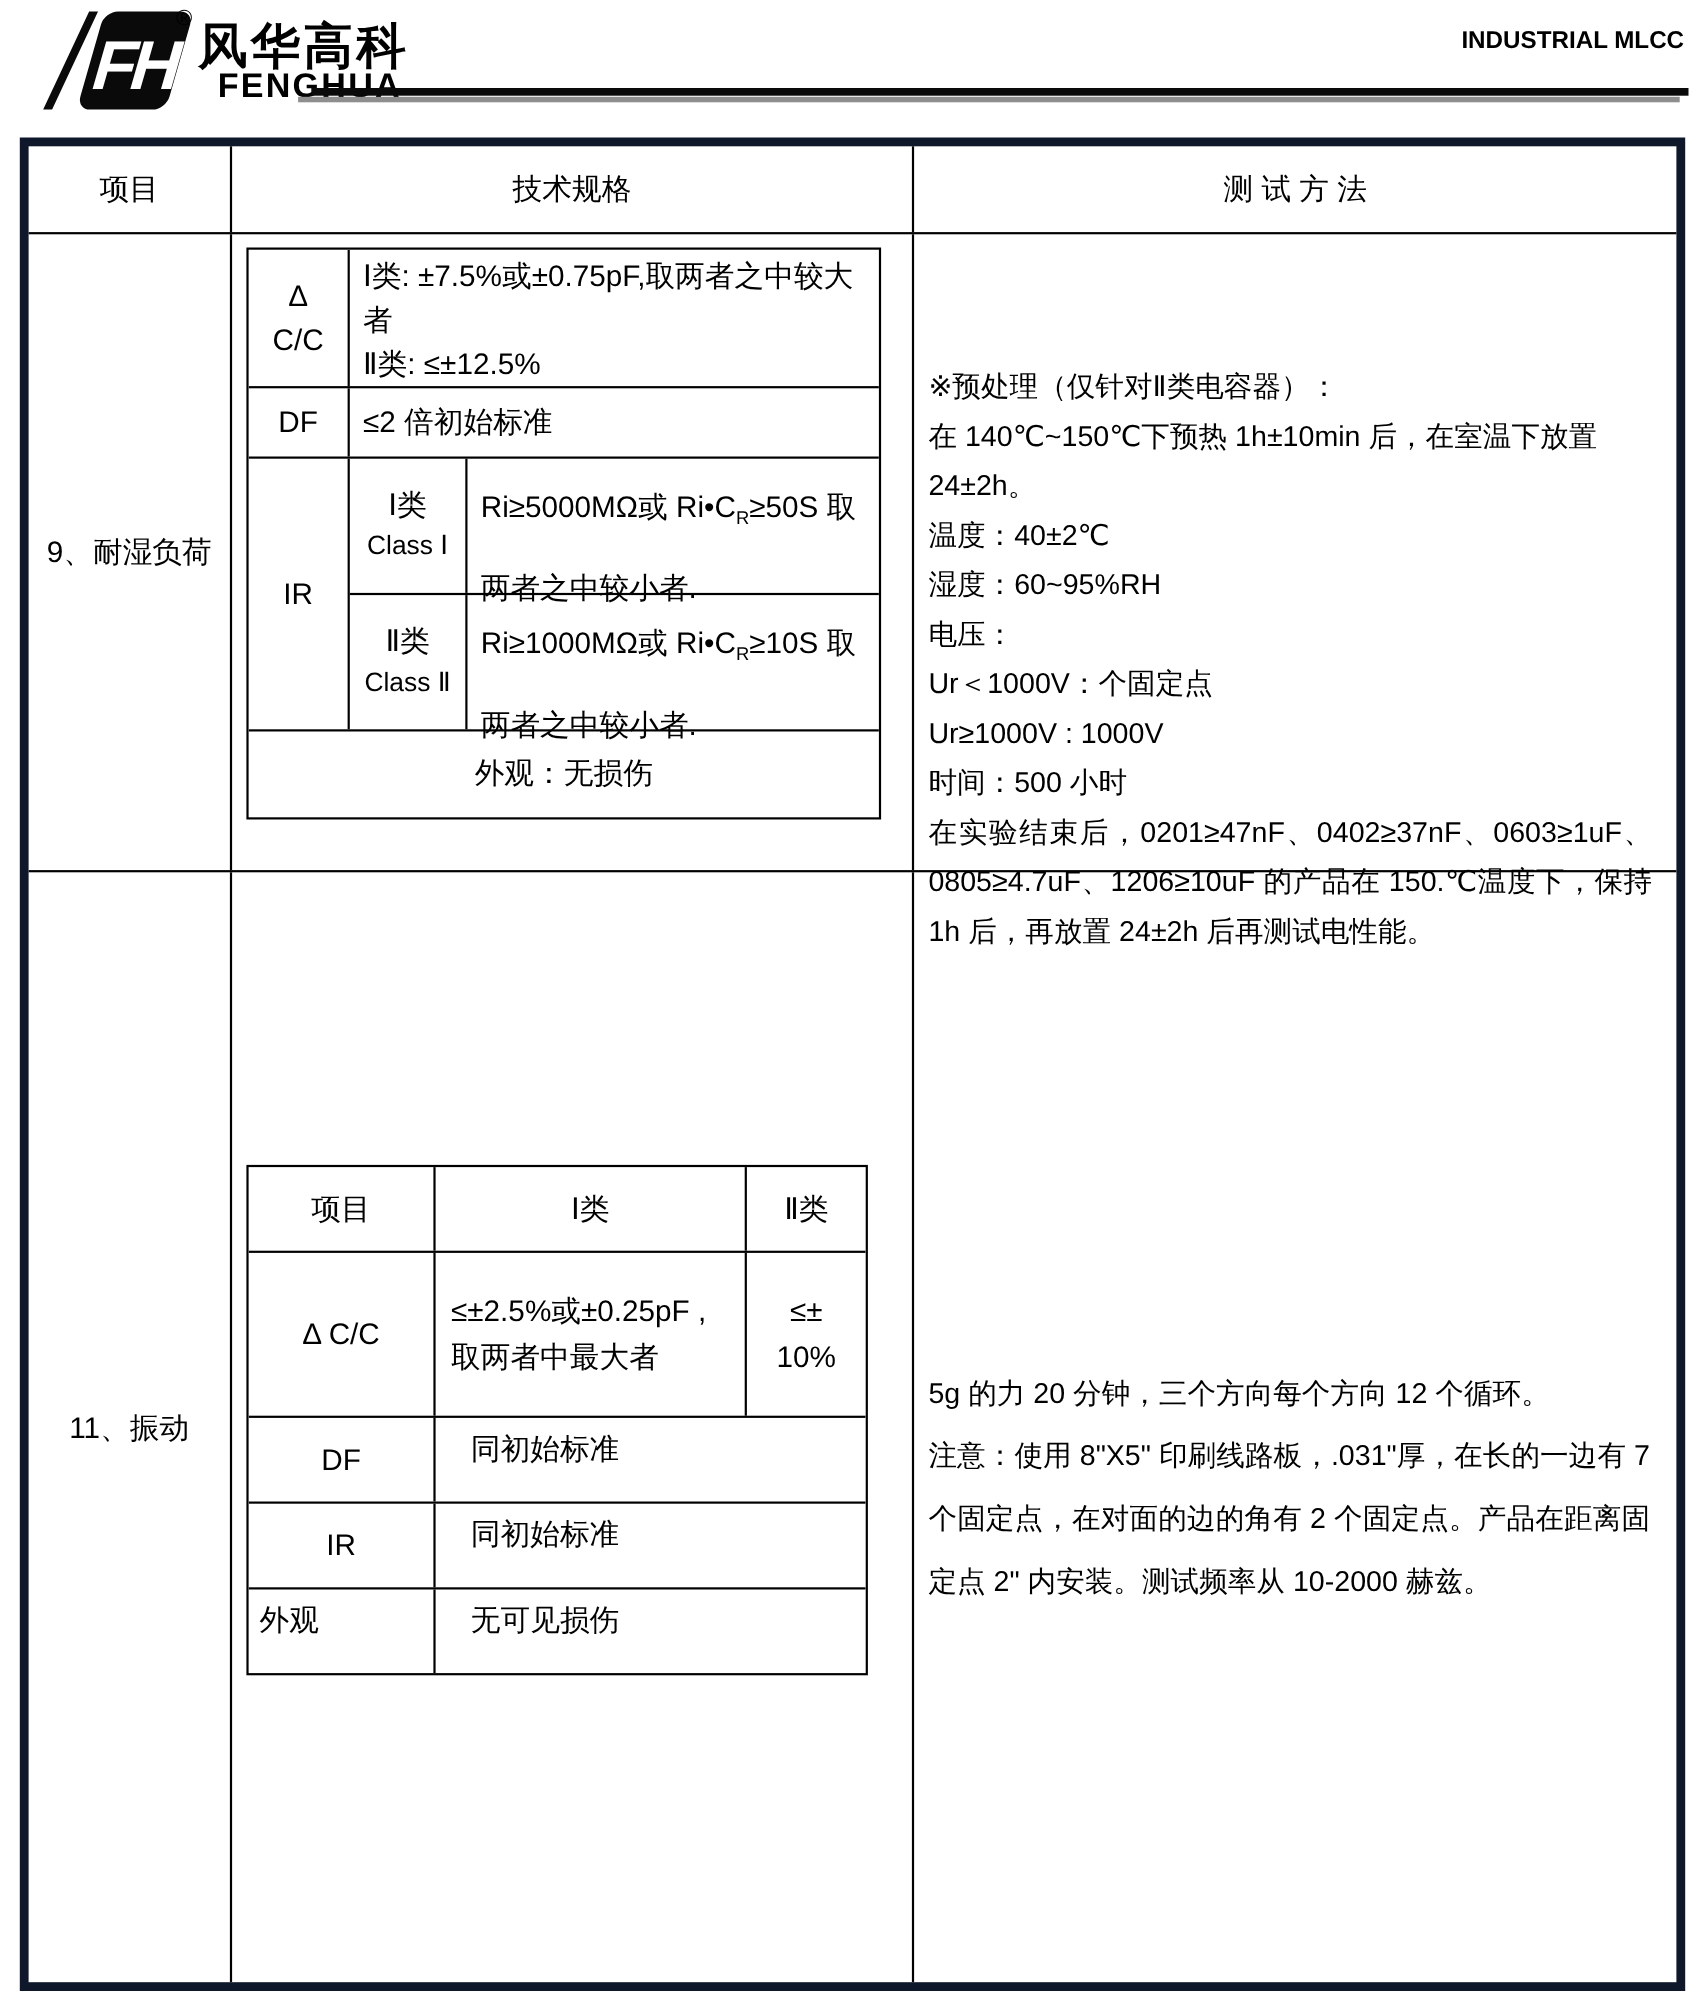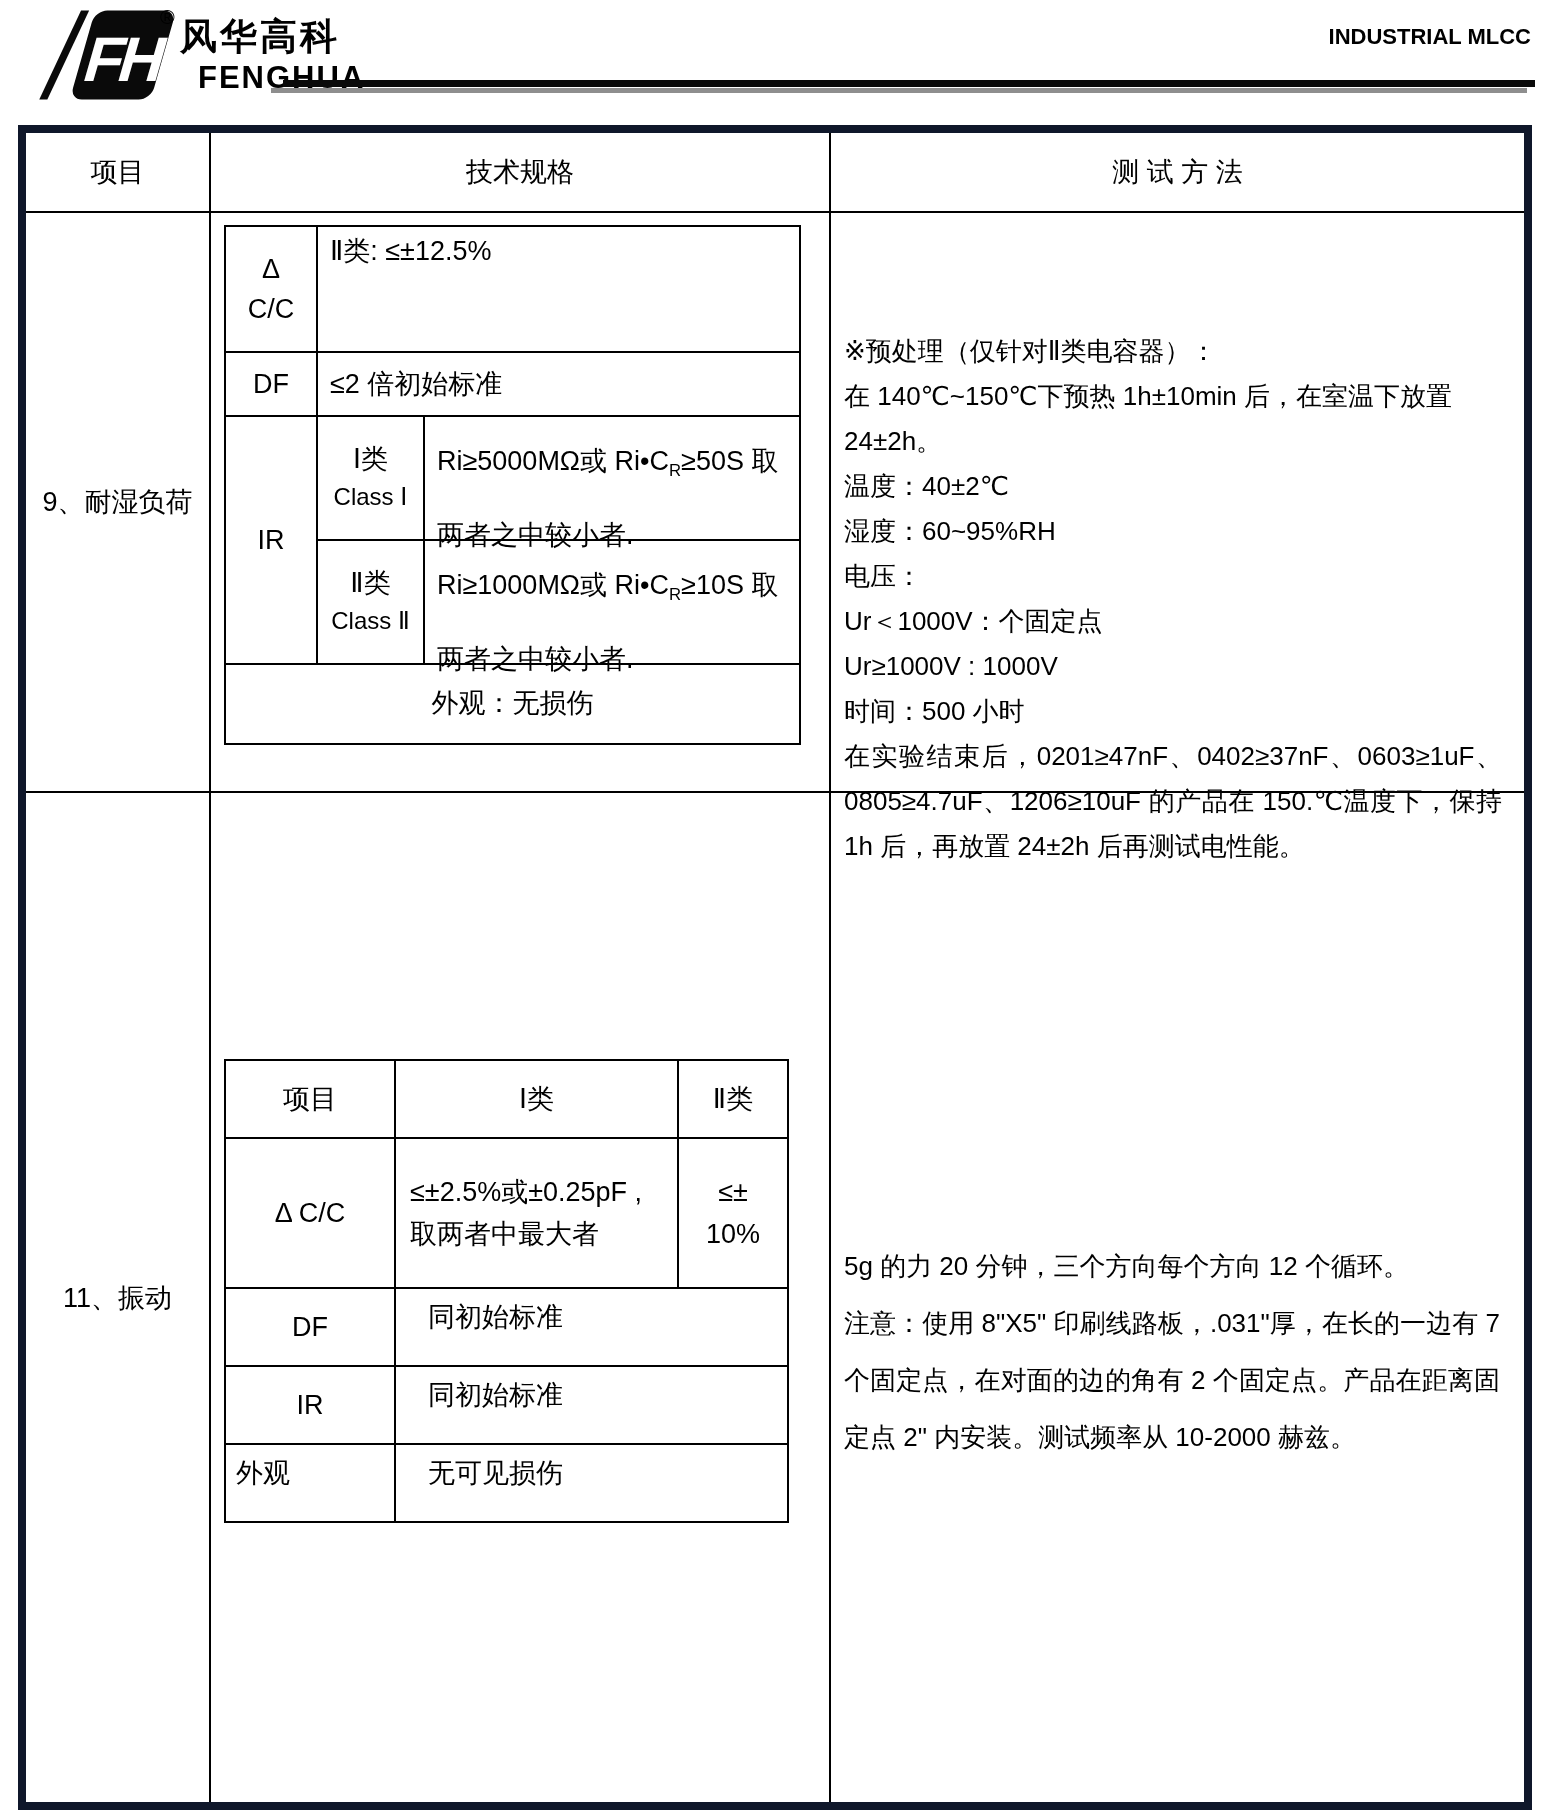--- a/index.html
+++ b/index.html
@@ -4,21 +4,21 @@
 <style>
   * { margin:0; padding:0; box-sizing:border-box; }
   html,body { background:#ffffff; }
   .page {
     position:relative; width:1547px; height:1820px; background:#fff; color:#000;
     font-family:"Liberation Sans","DejaVu Sans",sans-serif; overflow:hidden;
   }
   
   .logo-svg { position:absolute; left:24px; top:4px; width:152px; height:102px; }
   .reg-mark { position:absolute; left:160px; top:6px; font-size:20px; }
-  .brand-cn { position:absolute; left:180px; top:12px; font-size:37px; font-weight:bold; letter-spacing:3px; }
+  .brand-cn { position:absolute; left:180px; top:12px; font-size:45px; font-weight:bold; letter-spacing:3px; }
   .brand-en { position:absolute; left:198px; top:60px; font-size:31px; font-weight:bold; letter-spacing:2px; }
   .doc-title { position:absolute; right:16px; top:24px; font-size:22px; font-weight:bold; }
   .rule-black { position:absolute; left:283px; top:80px; width:1252px; height:7px; background:#0a0a0a; }
   .rule-gray  { position:absolute; left:271px; top:88px; width:1256px; height:5px; background:#8e8e8e; }
 
   
   .main-table { position:absolute; left:18px; top:125px; width:1514px; height:1685px;
     border:8px solid #0f172a; display:flex; flex-direction:column; font-size:27px; }
   .t-row { display:flex; width:100%; }
   .t-head { height:80px; border-bottom:2px solid #000; }
@@ -101,20 +101,21 @@
       <div class="c-item">9、耐湿负荷</div>
 
       <div class="c-spec">
         <div class="nt1">
           <div class="nrow nt1-a">
             <div class="lab">
               <span>Δ</span>
               <span>C/C</span>
             </div>
             <div class="val">
+              <div>Ⅰ类: ±7.5%或±0.75pF,取两者之中较大者</div>
               <div>Ⅱ类: ≤±12.5%</div>
             </div>
           </div>
           <div class="nrow nt1-b">
             <div class="lab">DF</div>
             <div class="val">≤2 倍初始标准</div>
           </div>
           <div class="nrow nt1-c">
             <div class="lab">IR</div>
             <div class="subrows">

